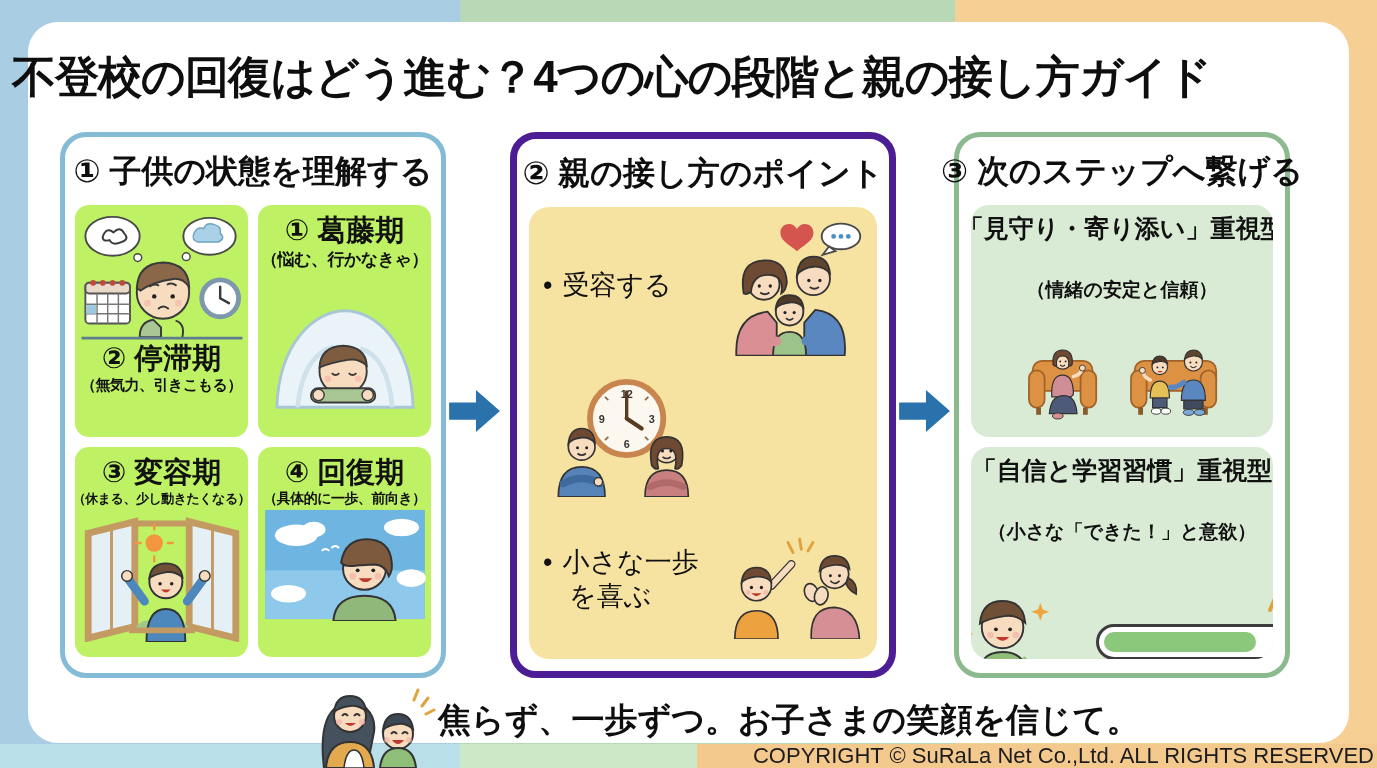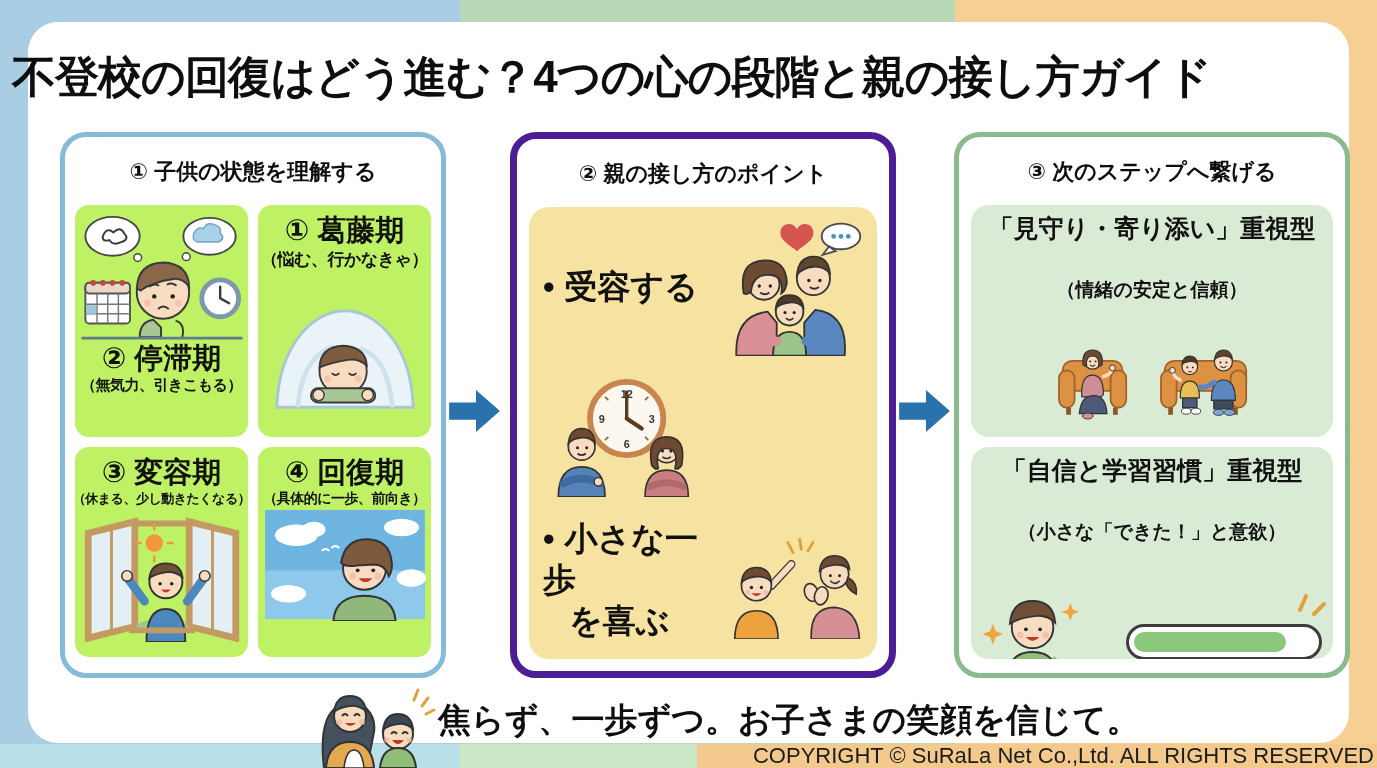--- a/index.html
+++ b/index.html
@@ -15,37 +15,37 @@
   #copyright-bar{position:absolute;left:697px;top:744px;width:680px;height:24px;background:#f4c98e;
        display:flex;align-items:center;justify-content:flex-end;box-sizing:border-box;padding-right:3px;}
   #copyright-bar .copy-text{font-size:22px;font-weight:500;color:#1c1c1c;white-space:nowrap;}
   .card{position:absolute;left:28px;top:22px;width:1321px;height:721px;background:#ffffff;border-radius:30px;}
   .page-title{position:absolute;left:12px;top:48px;width:1201px;text-align:left;
        font-size:44px;font-weight:900;letter-spacing:-1px;color:#0e0e0e;white-space:nowrap;}
   .panel{position:absolute;top:132px;height:546px;background:#fff;border-radius:26px;box-sizing:border-box;
        display:flex;flex-direction:column;}
   #panel-1{left:60px;width:386px;border:5px solid #84bcd7;}
   #panel-2{left:510px;width:386px;border:7px solid #4c1d95;}
-  #panel-3{left:954px;width:396px;border:5px solid #8aba8e;}
+  #panel-3{left:954px;width:336px;border:5px solid #8aba8e;}
   .panel-header{height:62px;flex:none;display:flex;align-items:center;justify-content:center;
-       font-size:22px;font-weight:900;color:#0e0e0e;white-space:nowrap;padding-top:4px;}
+       font-size:32px;font-weight:900;color:#0e0e0e;white-space:nowrap;padding-top:4px;}
   
   .stage-grid{display:grid;grid-template-columns:1fr 1fr;grid-template-rows:232px 210px;gap:10px;
        padding:2px 10px 10px;flex:1;}
   .stage-cell{background:#bef264;border-radius:14px;display:flex;flex-direction:column;align-items:center;
        padding:8px 3px;box-sizing:border-box;overflow:hidden;}
   .stage-title{font-size:29px;font-weight:900;line-height:1.2;white-space:nowrap;}
   .stage-sub{font-weight:800;white-space:nowrap;letter-spacing:-0.5px;}
   .sub-17{font-size:17px;} .sub-15{font-size:15px;} .sub-13{font-size:13px;} .sub-14{font-size:14px;}
   .stage-cell svg{display:block;flex:none;}
   
   .points-box{margin:2px 12px 12px;background:#f7e3a1;border-radius:20px;flex:1;
        padding:6px 8px 6px 14px;box-sizing:border-box;display:flex;flex-direction:column;}
   .point-row{flex:1;display:flex;align-items:center;}
-  .point-text{flex:1;font-size:33px;font-weight:700;line-height:1.25;}
+  .point-text{flex:1;font-size:27px;font-weight:400;line-height:1.25;}
   .point-bullet{margin-right:10px;}
   .point-line2{padding-left:26px;}
   .point-illo{width:158px;flex:none;display:flex;justify-content:center;align-items:center;}
   
   .tracks{display:flex;flex-direction:column;gap:10px;padding:2px 12px 12px;flex:1;}
   .track-card{background:#d9ebd5;border-radius:18px;display:flex;flex-direction:column;align-items:center;
        padding:8px 4px;box-sizing:border-box;overflow:hidden;gap:36px;}
   #track-1{height:232px;} #track-2{height:212px;}
   .track-title{font-size:25px;font-weight:900;white-space:nowrap;line-height:1.2;}
   .track-sub{font-size:19px;font-weight:700;white-space:nowrap;line-height:1.2;}

